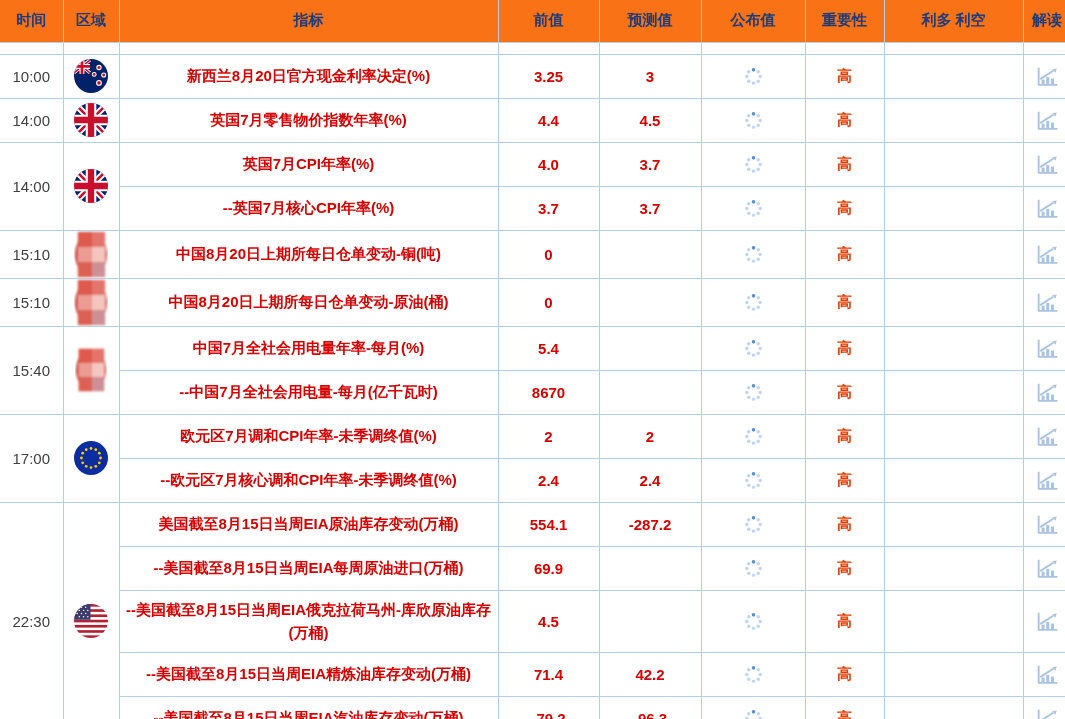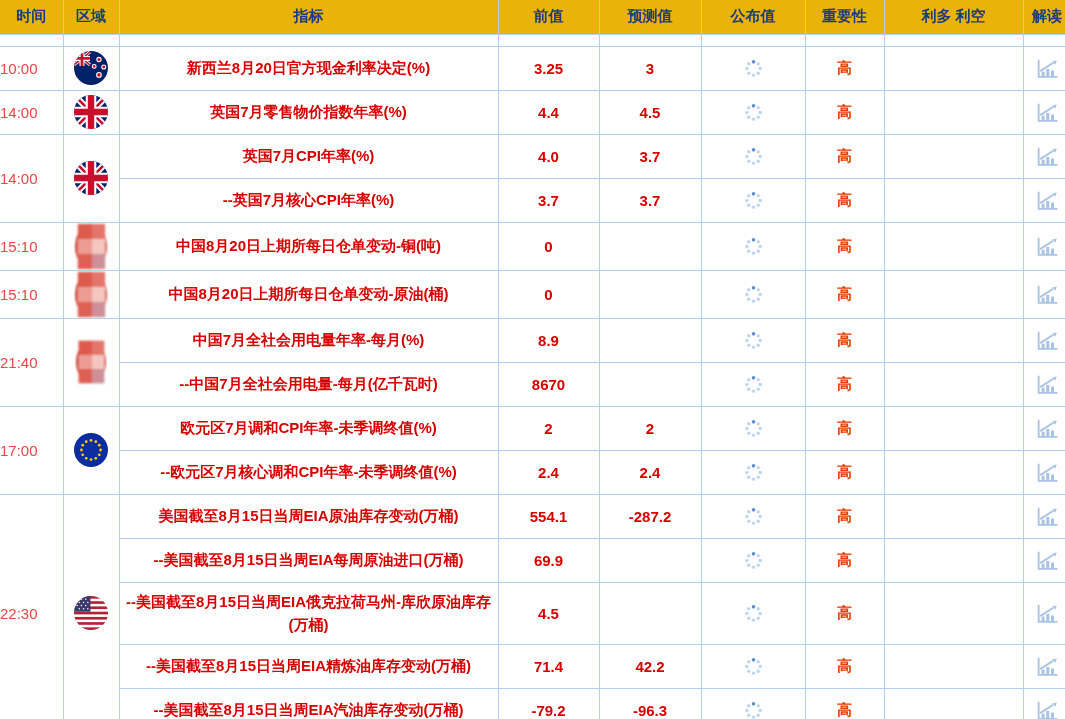--- a/index.html
+++ b/index.html
@@ -5,29 +5,29 @@
   * { box-sizing: border-box; }
   html, body { margin: 0; padding: 0; }
   body {
     width: 1065px; height: 719px; overflow: hidden;
     background: #ffffff; position: relative;
     font-family: "Liberation Sans", "DejaVu Sans", sans-serif;
   }
   table.cal { border-collapse: collapse; table-layout: fixed; width: 1071px; }
   .cal th, .cal td { border: 1px solid #b3cfeb; padding: 0; overflow: hidden; }
   .cal th {
-    background: #eab308; color: #1d3c7c;
-    font-size: 15px; font-weight: 700; height: 34px;
+    background: #f97316; color: #1d3c7c;
+    font-size: 15px; font-weight: 700; height: 42px;
     border-top: none; text-align: center;
   }
   .cal th:first-child, .cal td:first-child { border-left: none; }
   .cal tr.spacer td { height: 12px; background: #ffffff; }
   .cal td { height: 44px; vertical-align: middle; background: #ffffff; }
   tr.tall td { height: 62px; }
-  .time { color: #ef4444; font-size: 15px; }
+  .time { text-align: center; color: #404040; font-size: 15px; }
   .flag-cell { text-align: center; }
   .flag { width: 34px; height: 34px; vertical-align: middle; }
   .flag-cn { width: 34px; height: 47px; vertical-align: middle; }
   .flag-cn-tall { width: 32px; height: 58px; vertical-align: middle; }
   .indicator {
     color: #d60000; font-weight: 700; font-size: 15px;
     text-align: center; padding: 2px 8px 2px 12px; line-height: 1.55;
   }
   .value { color: #d60000; font-weight: 700; font-size: 15px; text-align: center; margin-left: 24px; }
   .published { text-align: center; }
@@ -306,26 +306,26 @@
               <use href="#sym-spinner"></use>
             </svg></td>
       <td class="importance">高</td>
       <td class="bb"></td>
       <td class="interp"><svg class="chart-ic">
               <use href="#sym-chart"></use>
             </svg></td>
     </tr>
 
     <tr>
-      <td class="time" rowspan="2">21:40</td>
+      <td class="time" rowspan="2">15:40</td>
       <td class="flag-cell" rowspan="2"><svg class="flag-cn-tall">
               <use href="#sym-cn"></use>
             </svg></td>
       <td class="indicator">中国7月全社会用电量年率-每月(%)</td>
-      <td class="value">8.9</td>
+      <td class="value">5.4</td>
       <td class="value"></td>
       <td class="published"><svg class="spinner">
               <use href="#sym-spinner"></use>
             </svg></td>
       <td class="importance">高</td>
       <td class="bb"></td>
       <td class="interp"><svg class="chart-ic">
               <use href="#sym-chart"></use>
             </svg></td>
     </tr>

